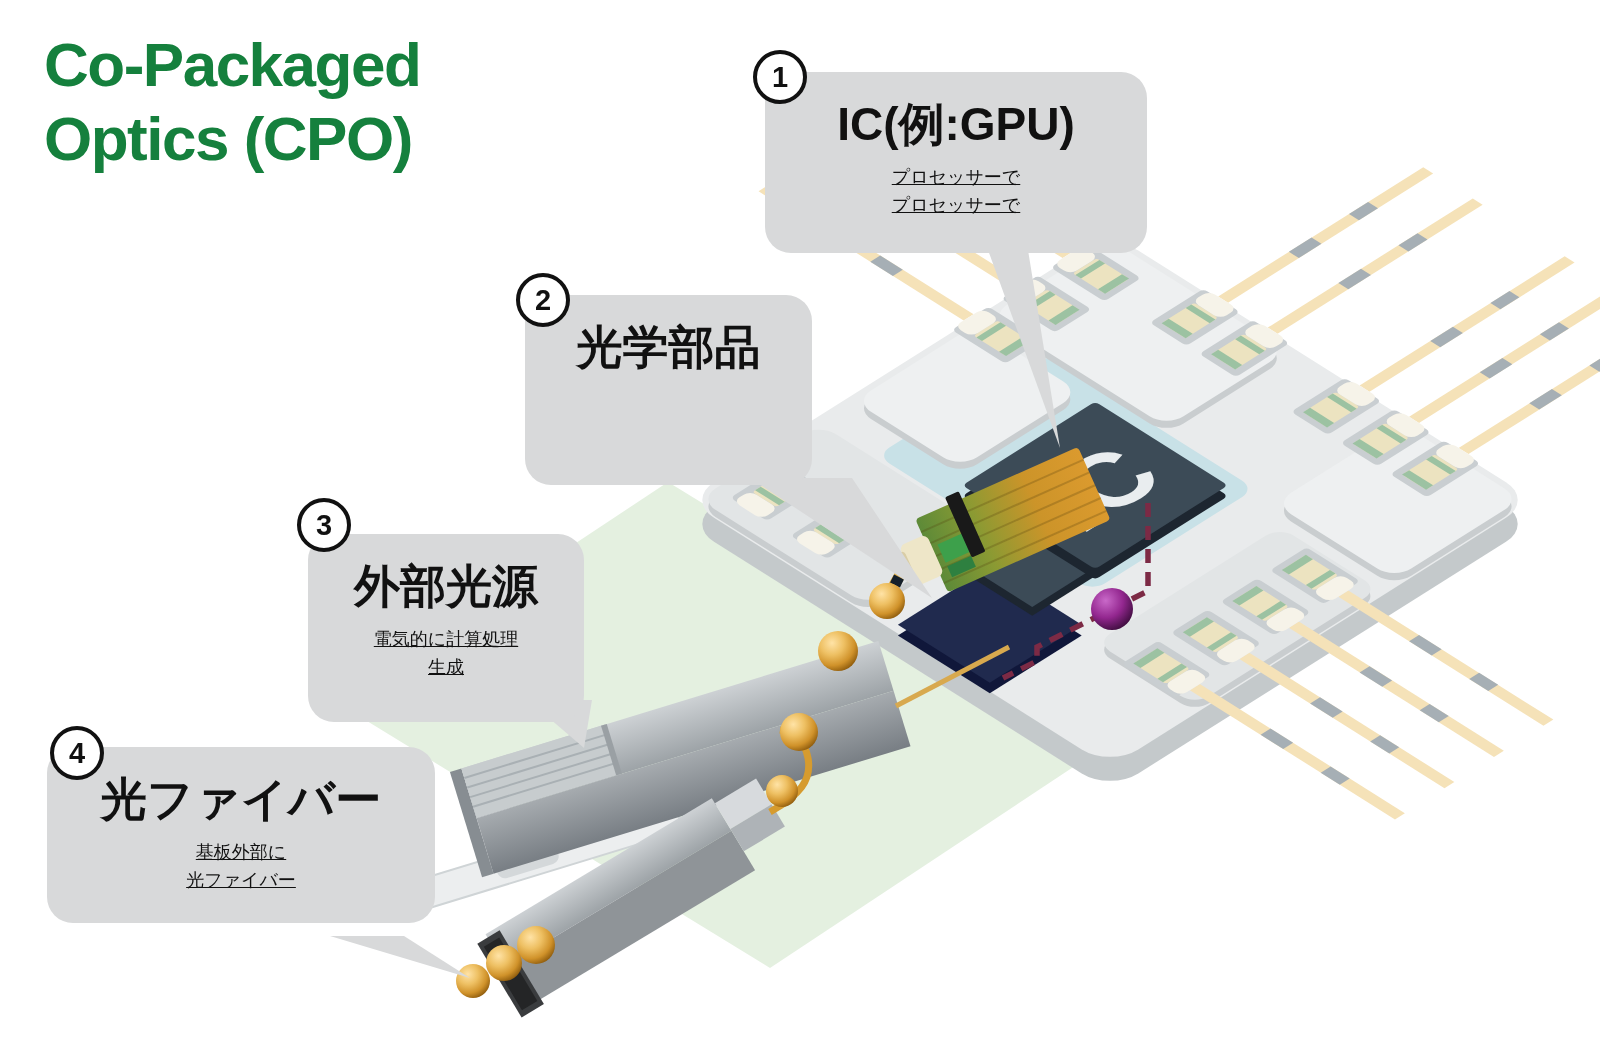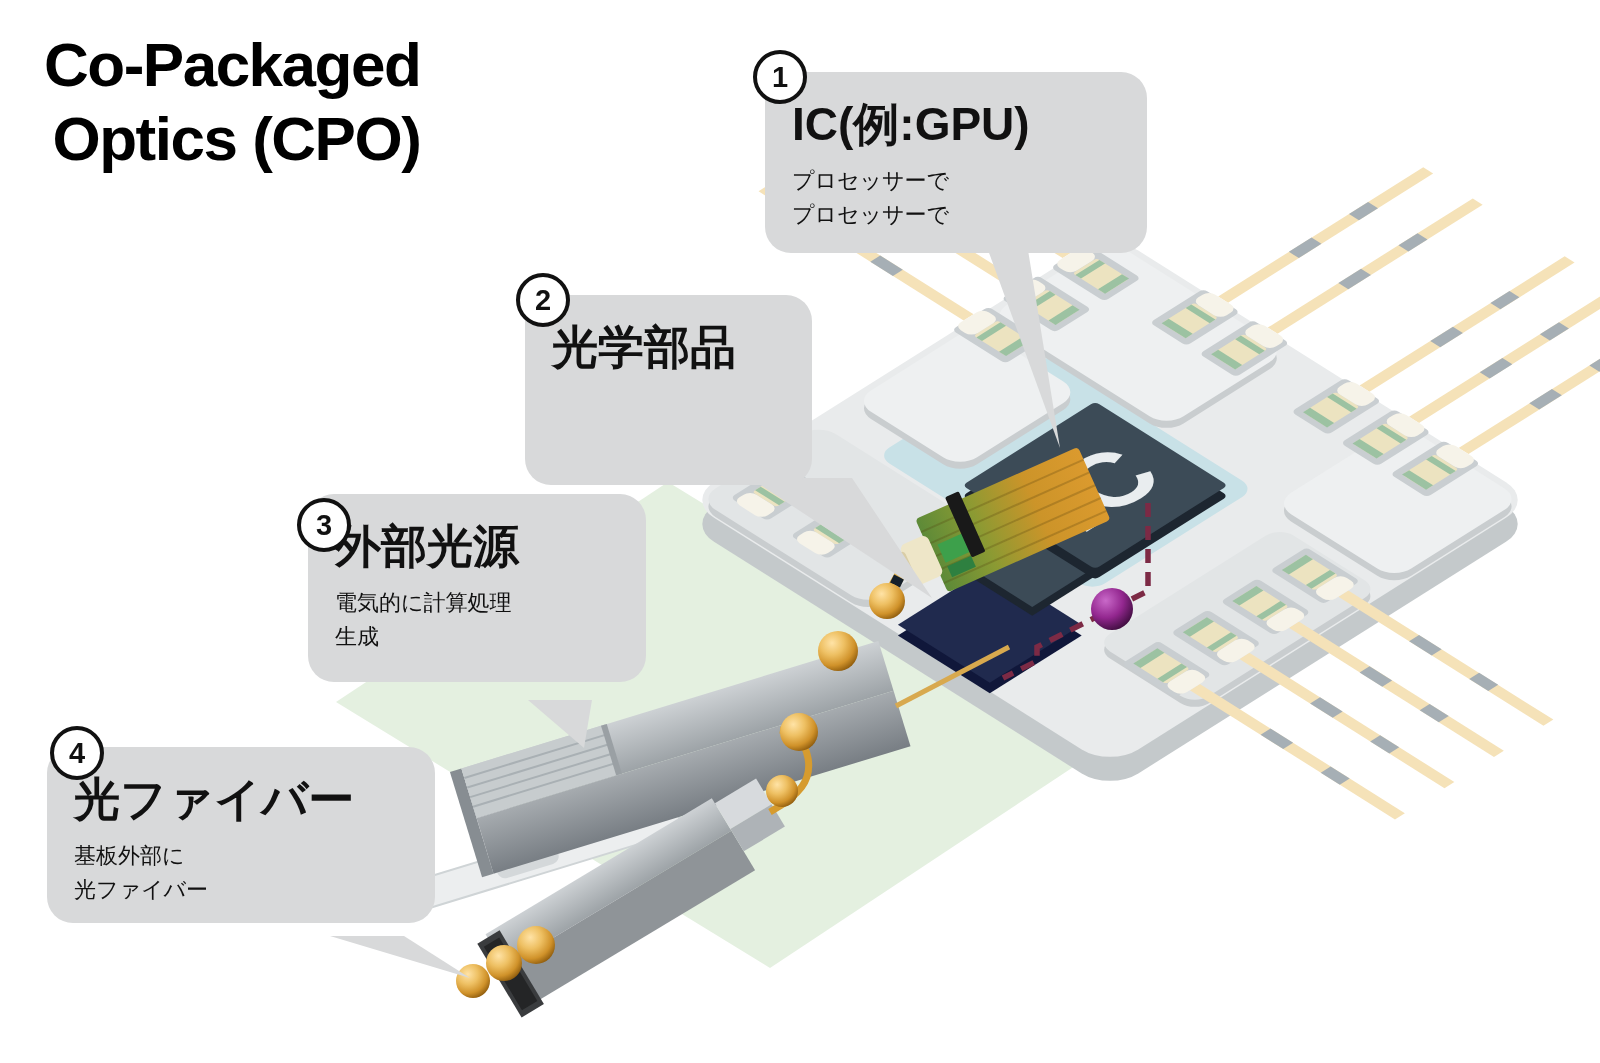--- a/index.html
+++ b/index.html
@@ -1,24 +1,24 @@
 <!DOCTYPE html>
 <html><head>
 <meta charset="utf-8">
 <style>
   html,body{margin:0;padding:0;background:#fff;}
   .stage{position:relative;width:1600px;height:1063px;background:#ffffff;overflow:hidden;
          font-family:"Liberation Sans","DejaVu Sans",sans-serif;color:#111;}
   svg.illus{position:absolute;left:0;top:0;width:1600px;height:1063px;z-index:1;}
   .main-title{position:absolute;left:44px;top:28px;font-size:62px;font-weight:900;
-              line-height:1.2;letter-spacing:-1.5px;color:#000000;z-index:3;text-align:right;}
-  .callout{position:absolute;background:#d8d9da;border-radius:26px;padding:14px 27px 0;
-           box-sizing:border-box;z-index:4;}
+              line-height:1.2;letter-spacing:-1.5px;color:#15803d;z-index:3;}
+  .callout{position:absolute;background:#d8d9da;border-radius:26px;padding:14px 18px 0;
+           box-sizing:border-box;z-index:4;text-align:center;}
   .callout h2{margin:8px 0 8px;font-size:46px;font-weight:800;color:#111;}
-  .callout p{margin:2px 0 0;font-size:22px;line-height:1.55;font-weight:500;color:#111;}
+  .callout p{margin:2px 0 0;font-size:18px;line-height:1.55;font-weight:500;color:#111;text-decoration:underline;}
   .badge{position:absolute;width:46px;height:46px;background:#fff;border:4px solid #111;
          border-radius:50%;display:flex;align-items:center;justify-content:center;
          font-size:29px;font-weight:800;color:#111;z-index:5;}
 </style>
 </head>
 <body>
 
 <div class="stage">
 
 <svg class="illus" viewBox="0 0 1600 1063">
@@ -209,21 +209,21 @@
   <span>1</span>
 </div>
 
 <div class="callout" style="left:525px;top:295px;width:287px;height:190px">
   <h2>光学部品</h2>
 </div>
 <div class="badge" style="left:516px;top:273px">
   <span>2</span>
 </div>
 
-<div class="callout" style="left:308px;top:494px;width:338px;height:188px">
+<div class="callout" style="left:308px;top:534px;width:276px;height:188px">
   <h2>外部光源</h2>
   <p>
     <span>電気的に計算処理</span><br>
     <span>生成</span>
   </p>
 </div>
 <div class="badge" style="left:297px;top:498px">
   <span>3</span>
 </div>
 

